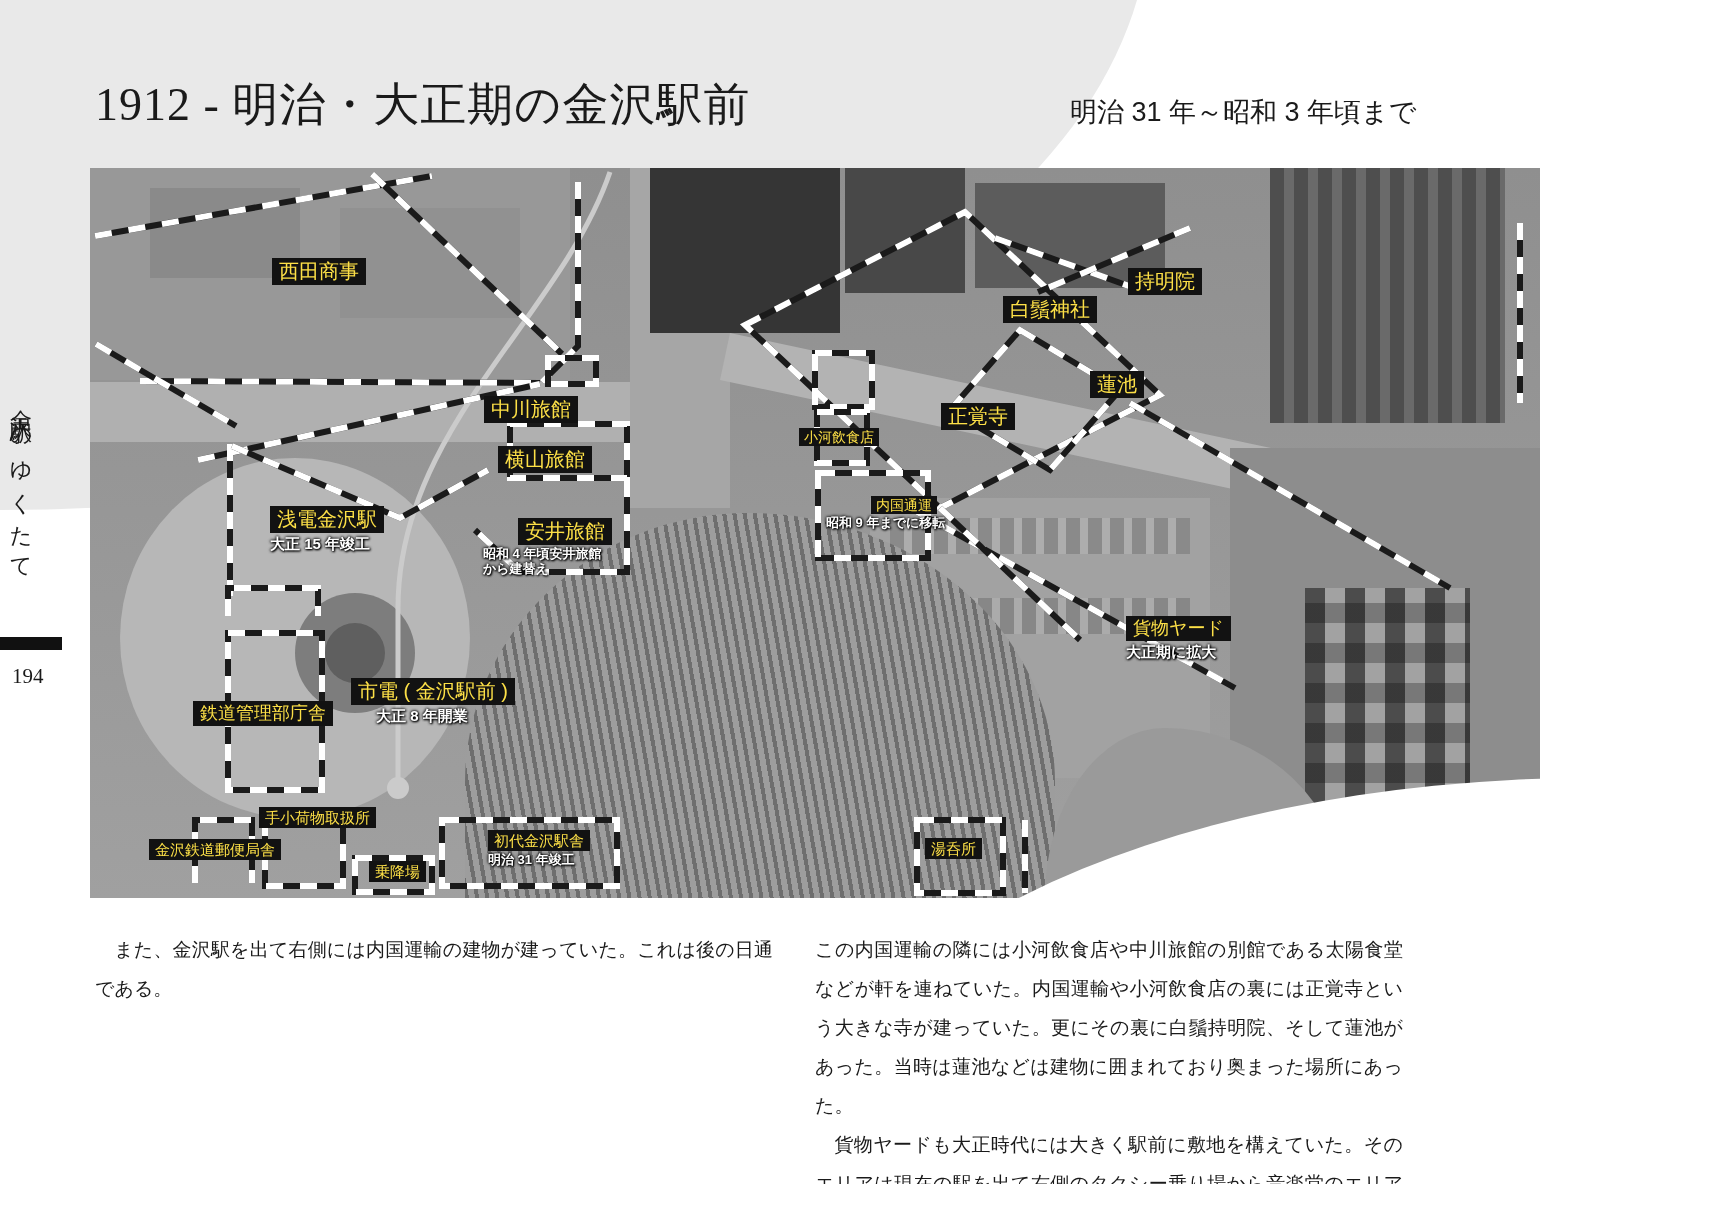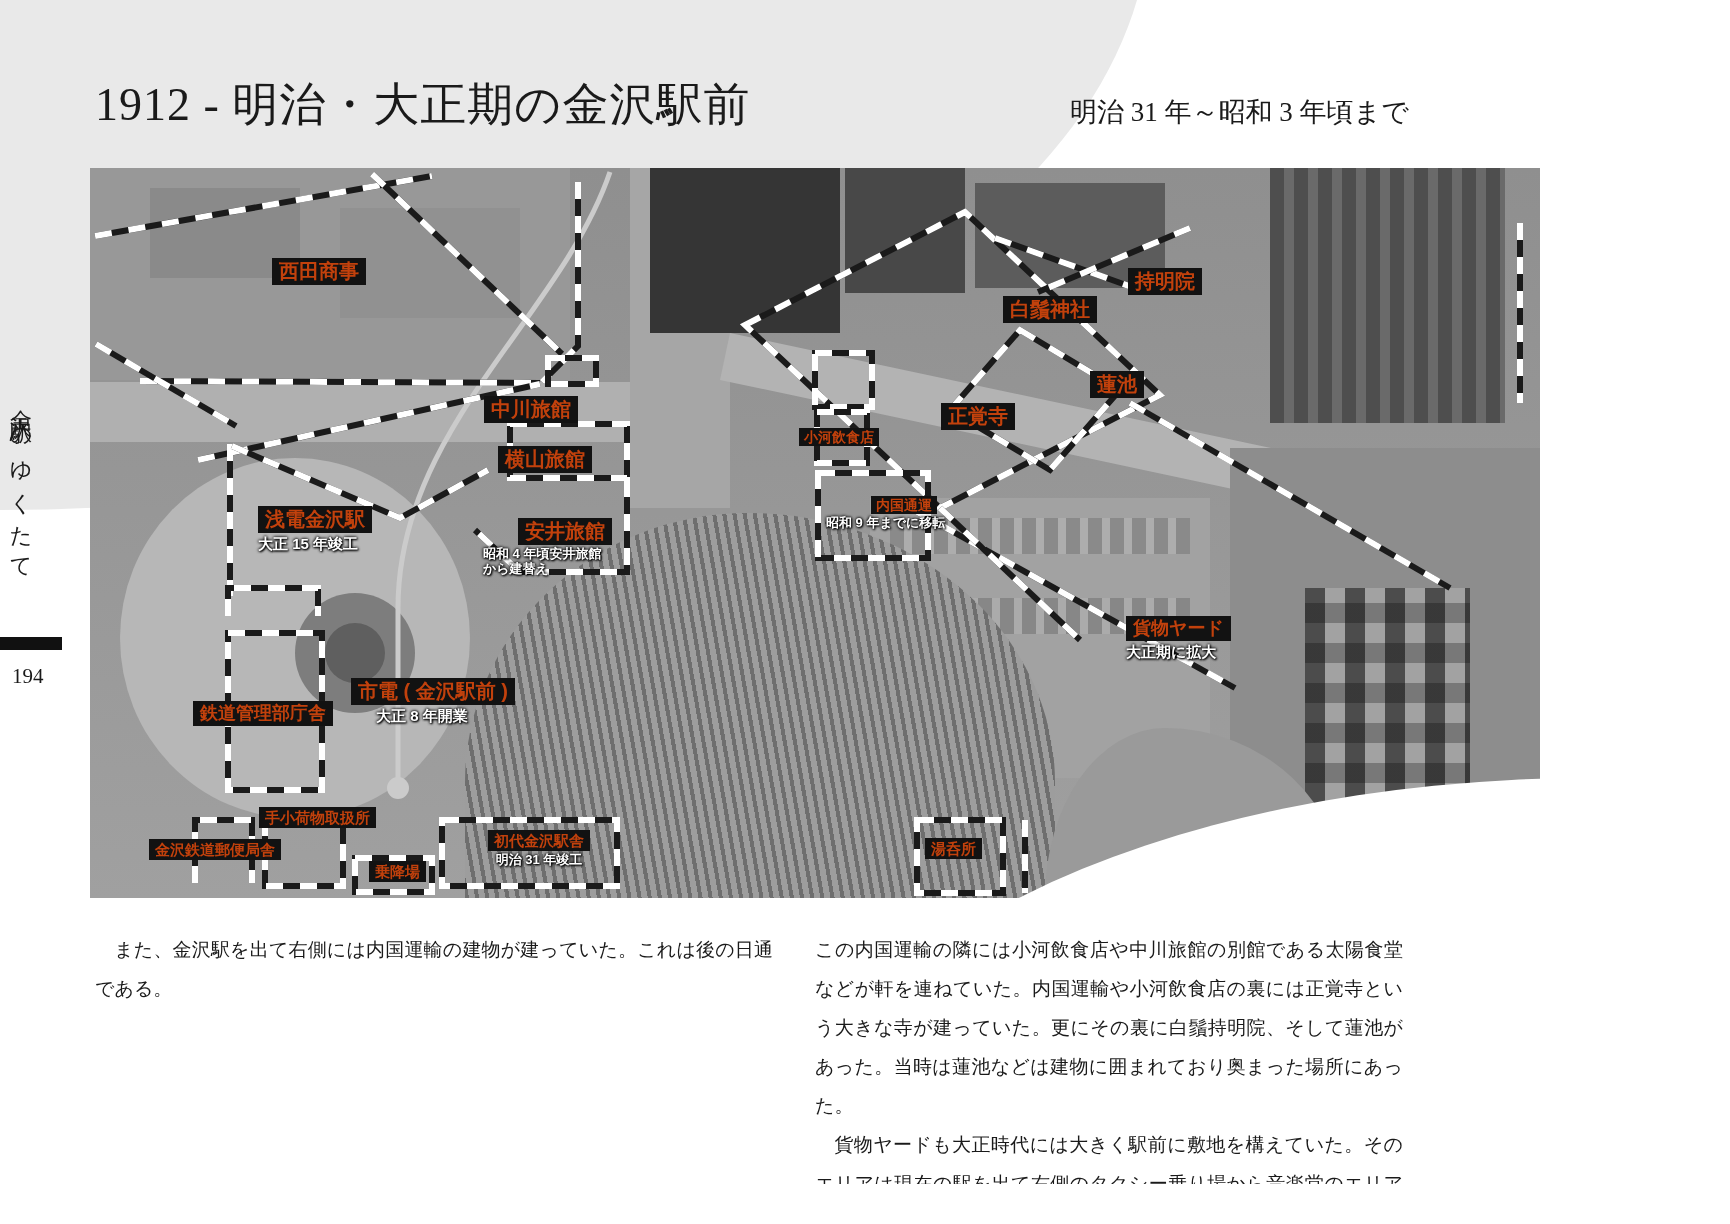--- a/index.html
+++ b/index.html
@@ -3,40 +3,40 @@
 <meta charset="utf-8">
 <style>
   html,body{margin:0;padding:0;background:#ffffff;}
   .page{position:relative;width:1730px;height:1184px;background:#ffffff;overflow:hidden;
         font-family:"Liberation Sans",sans-serif;color:#1a1a1a;}
   
   .swoosh{position:absolute;left:-1150px;top:-690px;width:2300px;height:1200px;
           border-radius:50%;background:#e9e9e9;z-index:0;}
   .page-title{position:absolute;left:95px;top:74px;font-family:"Liberation Serif",serif;
           font-size:46px;font-weight:500;letter-spacing:1px;z-index:2;}
-  .page-subtitle{position:absolute;left:1070px;top:94px;font-family:Liberation Serif, serif;
+  .page-subtitle{position:absolute;left:1070px;top:94px;font-family:Liberation Sans, sans-serif;
           font-size:27px;z-index:2;white-space:nowrap;}
   
   .side-caption{position:absolute;left:6px;top:392px;writing-mode:vertical-rl;
           font-family:"Liberation Serif",serif;font-size:22px;letter-spacing:7px;z-index:2;}
   .side-bar{position:absolute;left:0;top:637px;width:62px;height:13px;background:#111;z-index:2;}
   .page-number{position:absolute;left:12px;top:664px;font-family:"Liberation Serif",serif;
           font-size:21px;z-index:2;}
   
   .photo{position:absolute;left:90px;top:168px;width:1450px;height:730px;overflow:hidden;
          background:linear-gradient(180deg,#8f8f8f,#a0a0a0);z-index:1;}
   .ph{position:absolute;}
   .svgover{position:absolute;left:0;top:0;z-index:5;}
   .lk{stroke:#1a1a1a;stroke-width:6;fill:none;}
   .lw{stroke:#ffffff;stroke-width:6;fill:none;stroke-dasharray:17 17;}
   .tramline{stroke:#cbcbcb;stroke-width:5;fill:none;}
   
   .lbl{position:absolute;z-index:6;line-height:1.15;}
-  .tag{display:inline-block;background:#121212;color:#c2410c;padding:2px 7px;font-size:20px;
-       font-weight:bold;white-space:nowrap;}
+  .tag{display:inline-block;background:#121212;color:#fde047;padding:2px 7px;font-size:20px;
+       font-weight:normal;white-space:nowrap;}
   .tag.small{font-size:14px;padding:1px 5px;}
   .tag.mid{font-size:15px;padding:2px 6px;}
   .sub{display:block;color:#fff;font-size:15px;font-weight:bold;white-space:nowrap;margin-top:2px;
        text-shadow:0 0 3px #000,0 0 3px #000,1px 1px 2px #000;}
   .sub.tiny{font-size:13px;}
   
   .bodycol{position:absolute;top:930px;font-size:19px;line-height:39px;text-align:justify;z-index:2;}
   .bodycol p{margin:0;}
   .col-left{left:95px;width:678px;}
   .col-right{left:815px;width:588px;}
@@ -175,35 +175,35 @@
         <use href="#p29" class="lk"></use>
           <use href="#p29" class="lw"></use>
         <use href="#p30" class="lk"></use>
           <use href="#p30" class="lw"></use>
       </g>
     </svg>
 
     <div class="lbl" style="left:182px;top:90px;"><span class="tag">西田商事</span></div>
     <div class="lbl" style="left:394px;top:228px;"><span class="tag">中川旅館</span></div>
     <div class="lbl" style="left:408px;top:278px;"><span class="tag">横山旅館</span></div>
-    <div class="lbl" style="left:168px;top:338px;"><span class="tag">浅電金沢駅</span><span class="sub">大正 15 年竣工</span></div>
+    <div class="lbl" style="left:180px;top:338px;"><span class="tag">浅電金沢駅</span><span class="sub">大正 15 年竣工</span></div>
     <div class="lbl" style="left:428px;top:350px;"><span class="tag">安井旅館</span><span class="sub tiny" style="margin-left:-35px;">昭和 4 年頃安井旅館</span><span class="sub tiny" style="margin-left:-35px;margin-top:0;">から建替え</span></div>
     <div class="lbl" style="left:1038px;top:100px;"><span class="tag">持明院</span></div>
     <div class="lbl" style="left:913px;top:128px;"><span class="tag">白鬚神社</span></div>
     <div class="lbl" style="left:1000px;top:203px;"><span class="tag">蓮池</span></div>
     <div class="lbl" style="left:851px;top:235px;"><span class="tag">正覚寺</span></div>
     <div class="lbl" style="left:709px;top:260px;"><span class="tag small">小河飲食店</span></div>
     <div class="lbl" style="left:749px;top:328px;padding-left:32px;"><span class="tag small">内国通運</span><span class="sub tiny" style="margin-left:-45px;">昭和 9 年までに移転</span></div>
     <div class="lbl" style="left:261px;top:510px;"><span class="tag">市電 ( 金沢駅前 )</span><span class="sub" style="margin-left:25px;">大正 8 年開業</span></div>
     <div class="lbl" style="left:103px;top:533px;"><span class="tag" style="font-size:18px;">鉄道管理部庁舎</span></div>
     <div class="lbl" style="left:1036px;top:448px;"><span class="tag" style="font-size:18px;">貨物ヤード</span><span class="sub">大正期に拡大</span></div>
     <div class="lbl" style="left:59px;top:671px;"><span class="tag mid">金沢鉄道郵便局舎</span></div>
     <div class="lbl" style="left:169px;top:639px;"><span class="tag mid">手小荷物取扱所</span></div>
     <div class="lbl" style="left:279px;top:693px;"><span class="tag mid">乗降場</span></div>
-    <div class="lbl" style="left:398px;top:662px;text-align:center;"><span class="tag mid">初代金沢駅舎</span><span class="sub tiny">明治 31 年竣工</span></div>
+    <div class="lbl" style="left:398px;top:662px;text-align:left;"><span class="tag mid">初代金沢駅舎</span><span class="sub tiny">明治 31 年竣工</span></div>
     <div class="lbl" style="left:835px;top:670px;"><span class="tag mid">湯呑所</span></div>
   </div>
 
   <div class="bodycol col-left">
     <p>　また、金沢駅を出て右側には内国運輸の建物が建っていた。これは後の日通である。</p>
   </div>
   <div class="bodycol col-right">
     <p>この内国運輸の隣には小河飲食店や中川旅館の別館である太陽食堂などが軒を連ねていた。内国運輸や小河飲食店の裏には正覚寺という大きな寺が建っていた。更にその裏に白鬚持明院、そして蓮池があった。当時は蓮池などは建物に囲まれており奥まった場所にあった。</p>
     <p>　貨物ヤードも大正時代には大きく駅前に敷地を構えていた。そのエリアは現在の駅を出て右側のタクシー乗り場から音楽堂のエリアである。</p>
   </div>

